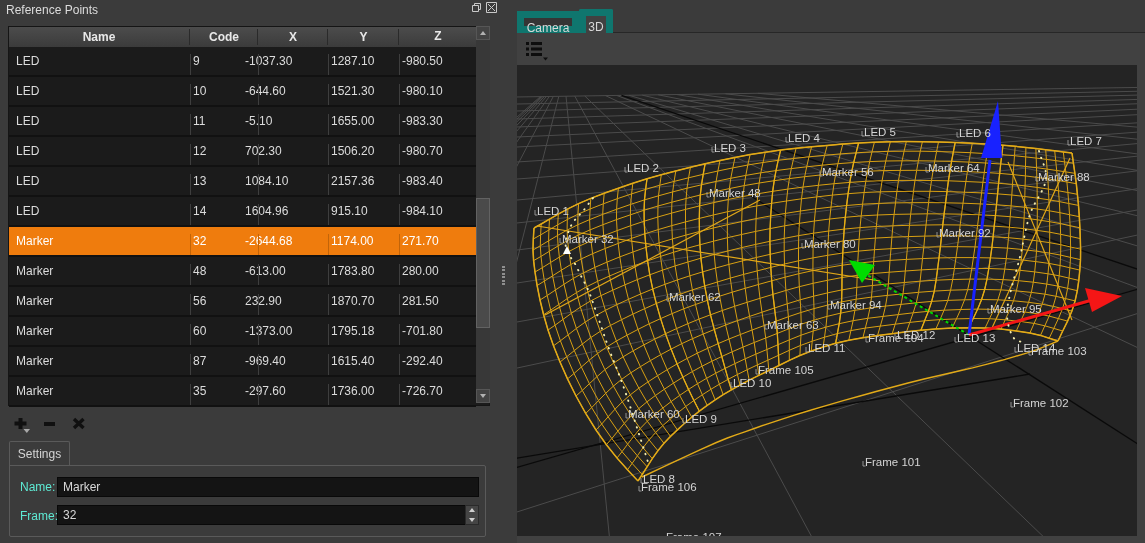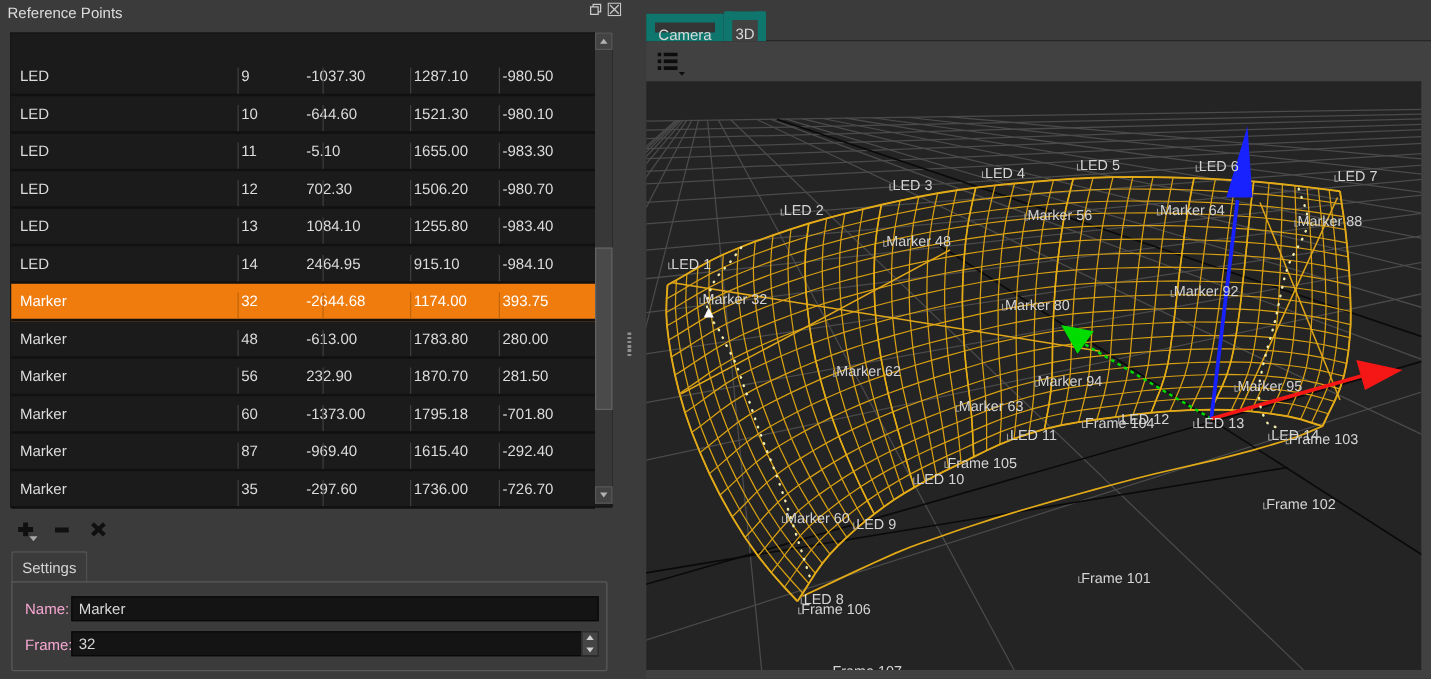--- a/index.html
+++ b/index.html
@@ -22,21 +22,21 @@
 
 #sb{left:476px;top:26px;width:14px;height:377px;background:#383838}
 .sbtn{position:absolute;left:0;width:14px;height:14px;background:#434343;border:1px solid #565656}
 .tri{position:absolute;width:0;height:0;border-left:4px solid transparent;border-right:4px solid transparent;left:2px}
 .triu{border-bottom:4px solid #b2b2b2;top:4px;border-left-width:3.5px;border-right-width:3.5px;left:3px}
 .trid{border-top:4px solid #b2b2b2;top:4px;border-left-width:3.5px;border-right-width:3.5px;left:3px}
 #sthumb{position:absolute;left:0;top:172px;width:14px;height:130px;background:#4a4a4a;border:1px solid #626262}
 
 #stab{left:9px;top:441px;width:61px;height:25px;background:#3b3b3b;border:1px solid #5a5a5a;border-bottom:none;color:#d4d4d4;font-size:12px;text-align:center;line-height:24px;border-radius:2px 2px 0 0}
 #sgrp{left:9px;top:465px;width:477px;height:72px;border:1px solid #5a5a5a;border-radius:0 2px 2px 2px}
-.flabel{position:absolute;color:#f9a8d4;font-size:12px}
+.flabel{position:absolute;color:#5eead4;font-size:12px}
 .finput{position:absolute;left:47px;width:422px;height:20px;background:#141414;border:1px solid #090909;color:#d8d8d8;font-size:12px;line-height:19px;padding-left:5px}
 
 .tab{top:11px;height:22px;font-size:12px;color:#d8d8d8;text-align:center;border:7px solid #0f766e}
 #tabcam{left:517px;width:62px;background:#353535;line-height:21px}
 #tab3d{left:579px;top:9px;width:34px;height:24px;background:#414141;border-bottom:none;line-height:23px;border-radius:2px 2px 0 0;z-index:3}
 #pane{left:517px;top:32px;width:628px;height:511px;background:#414141;border-top:1px solid #272727}
 </style></head><body>
 <div id="root">
   <div class="abs" id="title">Reference Points</div>
   <svg class="abs dockbtn" style="left:471px" viewBox="0 0 11 11">
@@ -256,20 +256,27 @@
         <path d="M1011,402 V407 H1013.5" fill="none" stroke="#9f9f9f" stroke-width="0.9"></path>
         <text x="1013" y="407">Frame 102</text>
         <path d="M863,461 V466 H865.5" fill="none" stroke="#9f9f9f" stroke-width="0.9"></path>
         <text x="865" y="466">Frame 101</text>
         <path d="M664,536 V541 H666.5" fill="none" stroke="#9f9f9f" stroke-width="0.9"></path>
         <text x="666" y="541">Frame 107</text>
       </g>
     </svg>
 
   <div class="abs" id="tbl">
+    <div class="hdr">
+      <div class="hcell" style="left:0;width:181px">Name</div>
+      <div class="hcell" style="left:182px;width:67px">Code</div>
+      <div class="hcell" style="left:250px;width:69px">X</div>
+      <div class="hcell" style="left:320px;width:70px">Y</div>
+      <div style="left:391px;width:76px">Z</div>
+    </div>
     <div class="row" style="top:20px">
         <div class="c0">LED</div>
         <div class="c1">9</div>
         <div class="c2">-1037.30</div>
         <div class="c3">1287.10</div>
         <div class="c4">-980.50</div>
         <div class="vsep s1"></div>
         <div class="vsep s2"></div>
         <div class="vsep s3"></div>
         <div class="vsep s4"></div>
@@ -304,44 +311,44 @@
         <div class="c4">-980.70</div>
         <div class="vsep s1"></div>
         <div class="vsep s2"></div>
         <div class="vsep s3"></div>
         <div class="vsep s4"></div>
       </div>
 <div class="row" style="top:140px">
         <div class="c0">LED</div>
         <div class="c1">13</div>
         <div class="c2">1084.10</div>
-        <div class="c3">1255.80</div>
+        <div class="c3">2157.36</div>
         <div class="c4">-983.40</div>
         <div class="vsep s1"></div>
         <div class="vsep s2"></div>
         <div class="vsep s3"></div>
         <div class="vsep s4"></div>
       </div>
 <div class="row" style="top:170px">
         <div class="c0">LED</div>
         <div class="c1">14</div>
-        <div class="c2">2464.95</div>
+        <div class="c2">1604.96</div>
         <div class="c3">915.10</div>
         <div class="c4">-984.10</div>
         <div class="vsep s1"></div>
         <div class="vsep s2"></div>
         <div class="vsep s3"></div>
         <div class="vsep s4"></div>
       </div>
 <div class="row sel" style="top:200px">
         <div class="c0">Marker</div>
         <div class="c1">32</div>
         <div class="c2">-2644.68</div>
         <div class="c3">1174.00</div>
-        <div class="c4">393.75</div>
+        <div class="c4">271.70</div>
         <div class="vsep s1"></div>
         <div class="vsep s2"></div>
         <div class="vsep s3"></div>
         <div class="vsep s4"></div>
       </div>
 <div class="row" style="top:230px">
         <div class="c0">Marker</div>
         <div class="c1">48</div>
         <div class="c2">-613.00</div>
         <div class="c3">1783.80</div>

